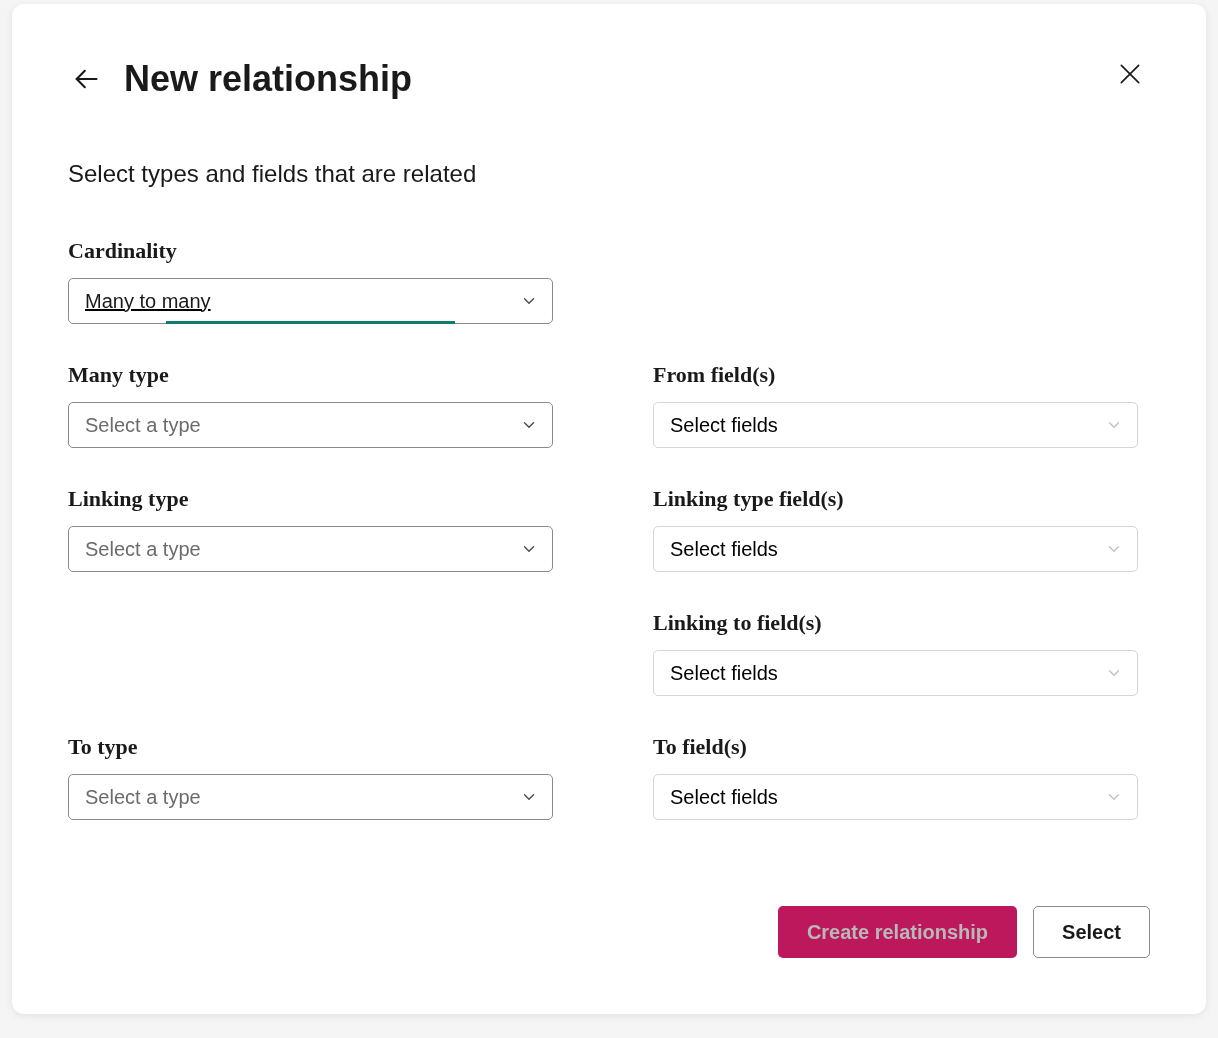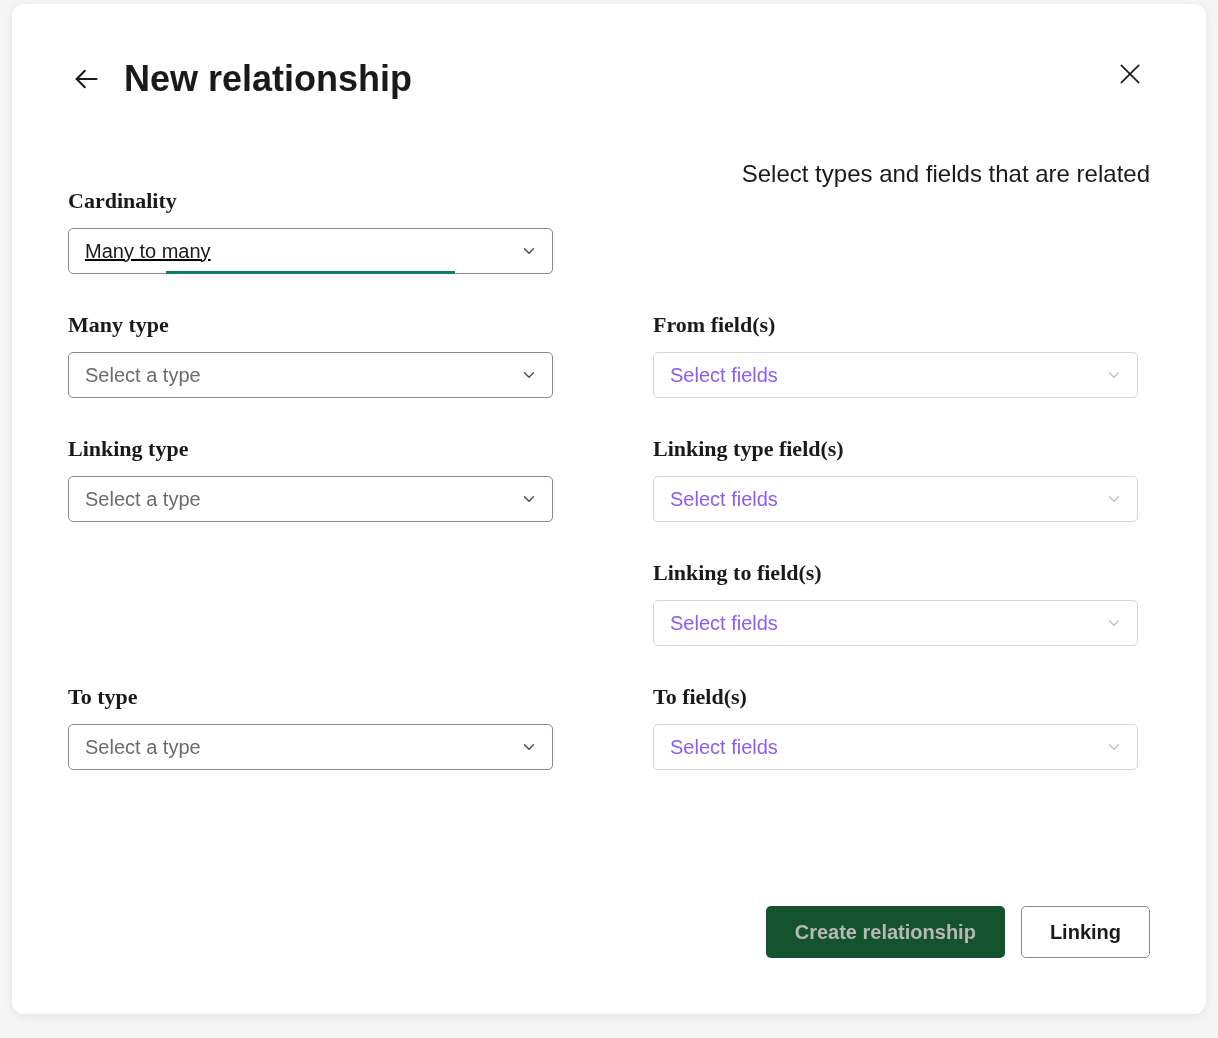--- a/index.html
+++ b/index.html
@@ -61,22 +61,22 @@
     }
     .close-btn svg {
       width: 26px;
       height: 26px;
       stroke: #1a1a1a;
       stroke-width: 1.5;
     }
     .subtitle {
       font-size: 24px;
       color: #1a1a1a;
+      margin-bottom: 50px;
       font-weight: 400;
-      text-align: right;
     }
     .form-grid {
       display: grid;
       grid-template-columns: 485px 485px;
       column-gap: 100px;
       row-gap: 38px;
       align-items: start;
     }
     .field-group {
       display: flex;
@@ -125,21 +125,21 @@
     }
     .select-value {
       font-size: 20px;
       color: #1a1a1a;
     }
     .select-placeholder {
       font-size: 20px;
       color: #6b6b6b;
     }
     .select-box.disabled .select-placeholder {
-      color: #8b5cf6;
+      color: #000000;
       text-align: right;
     }
     .chevron {
       position: absolute;
       right: 14px;
       top: 50%;
       transform: translateY(-50%);
       width: 18px;
       height: 18px;
       pointer-events: none;
@@ -165,21 +165,21 @@
       border-radius: 5px;
       font-size: 20px;
       font-weight: 600;
       cursor: pointer;
       display: flex;
       align-items: center;
       justify-content: center;
       border: 1px solid transparent;
     }
     .btn-primary {
-      background: #14532d;
+      background: #be185d;
       color: #b8b8b8;
       cursor: default;
     }
     .btn-secondary {
       background: #ffffff;
       border-color: #8a8a8a;
       color: #1a1a1a;
     }
   </style>
 </head>
@@ -303,15 +303,15 @@
               <polyline points="6 9 12 15 18 9"></polyline>
             </svg>
         </span>
       </div>
     </div>
 
   </div>
 
   <div class="footer">
     <div class="btn btn-primary">Create relationship</div>
-    <div class="btn btn-secondary">Linking</div>
+    <div class="btn btn-secondary">Select</div>
   </div>
 </div>
 
 </body></html>

